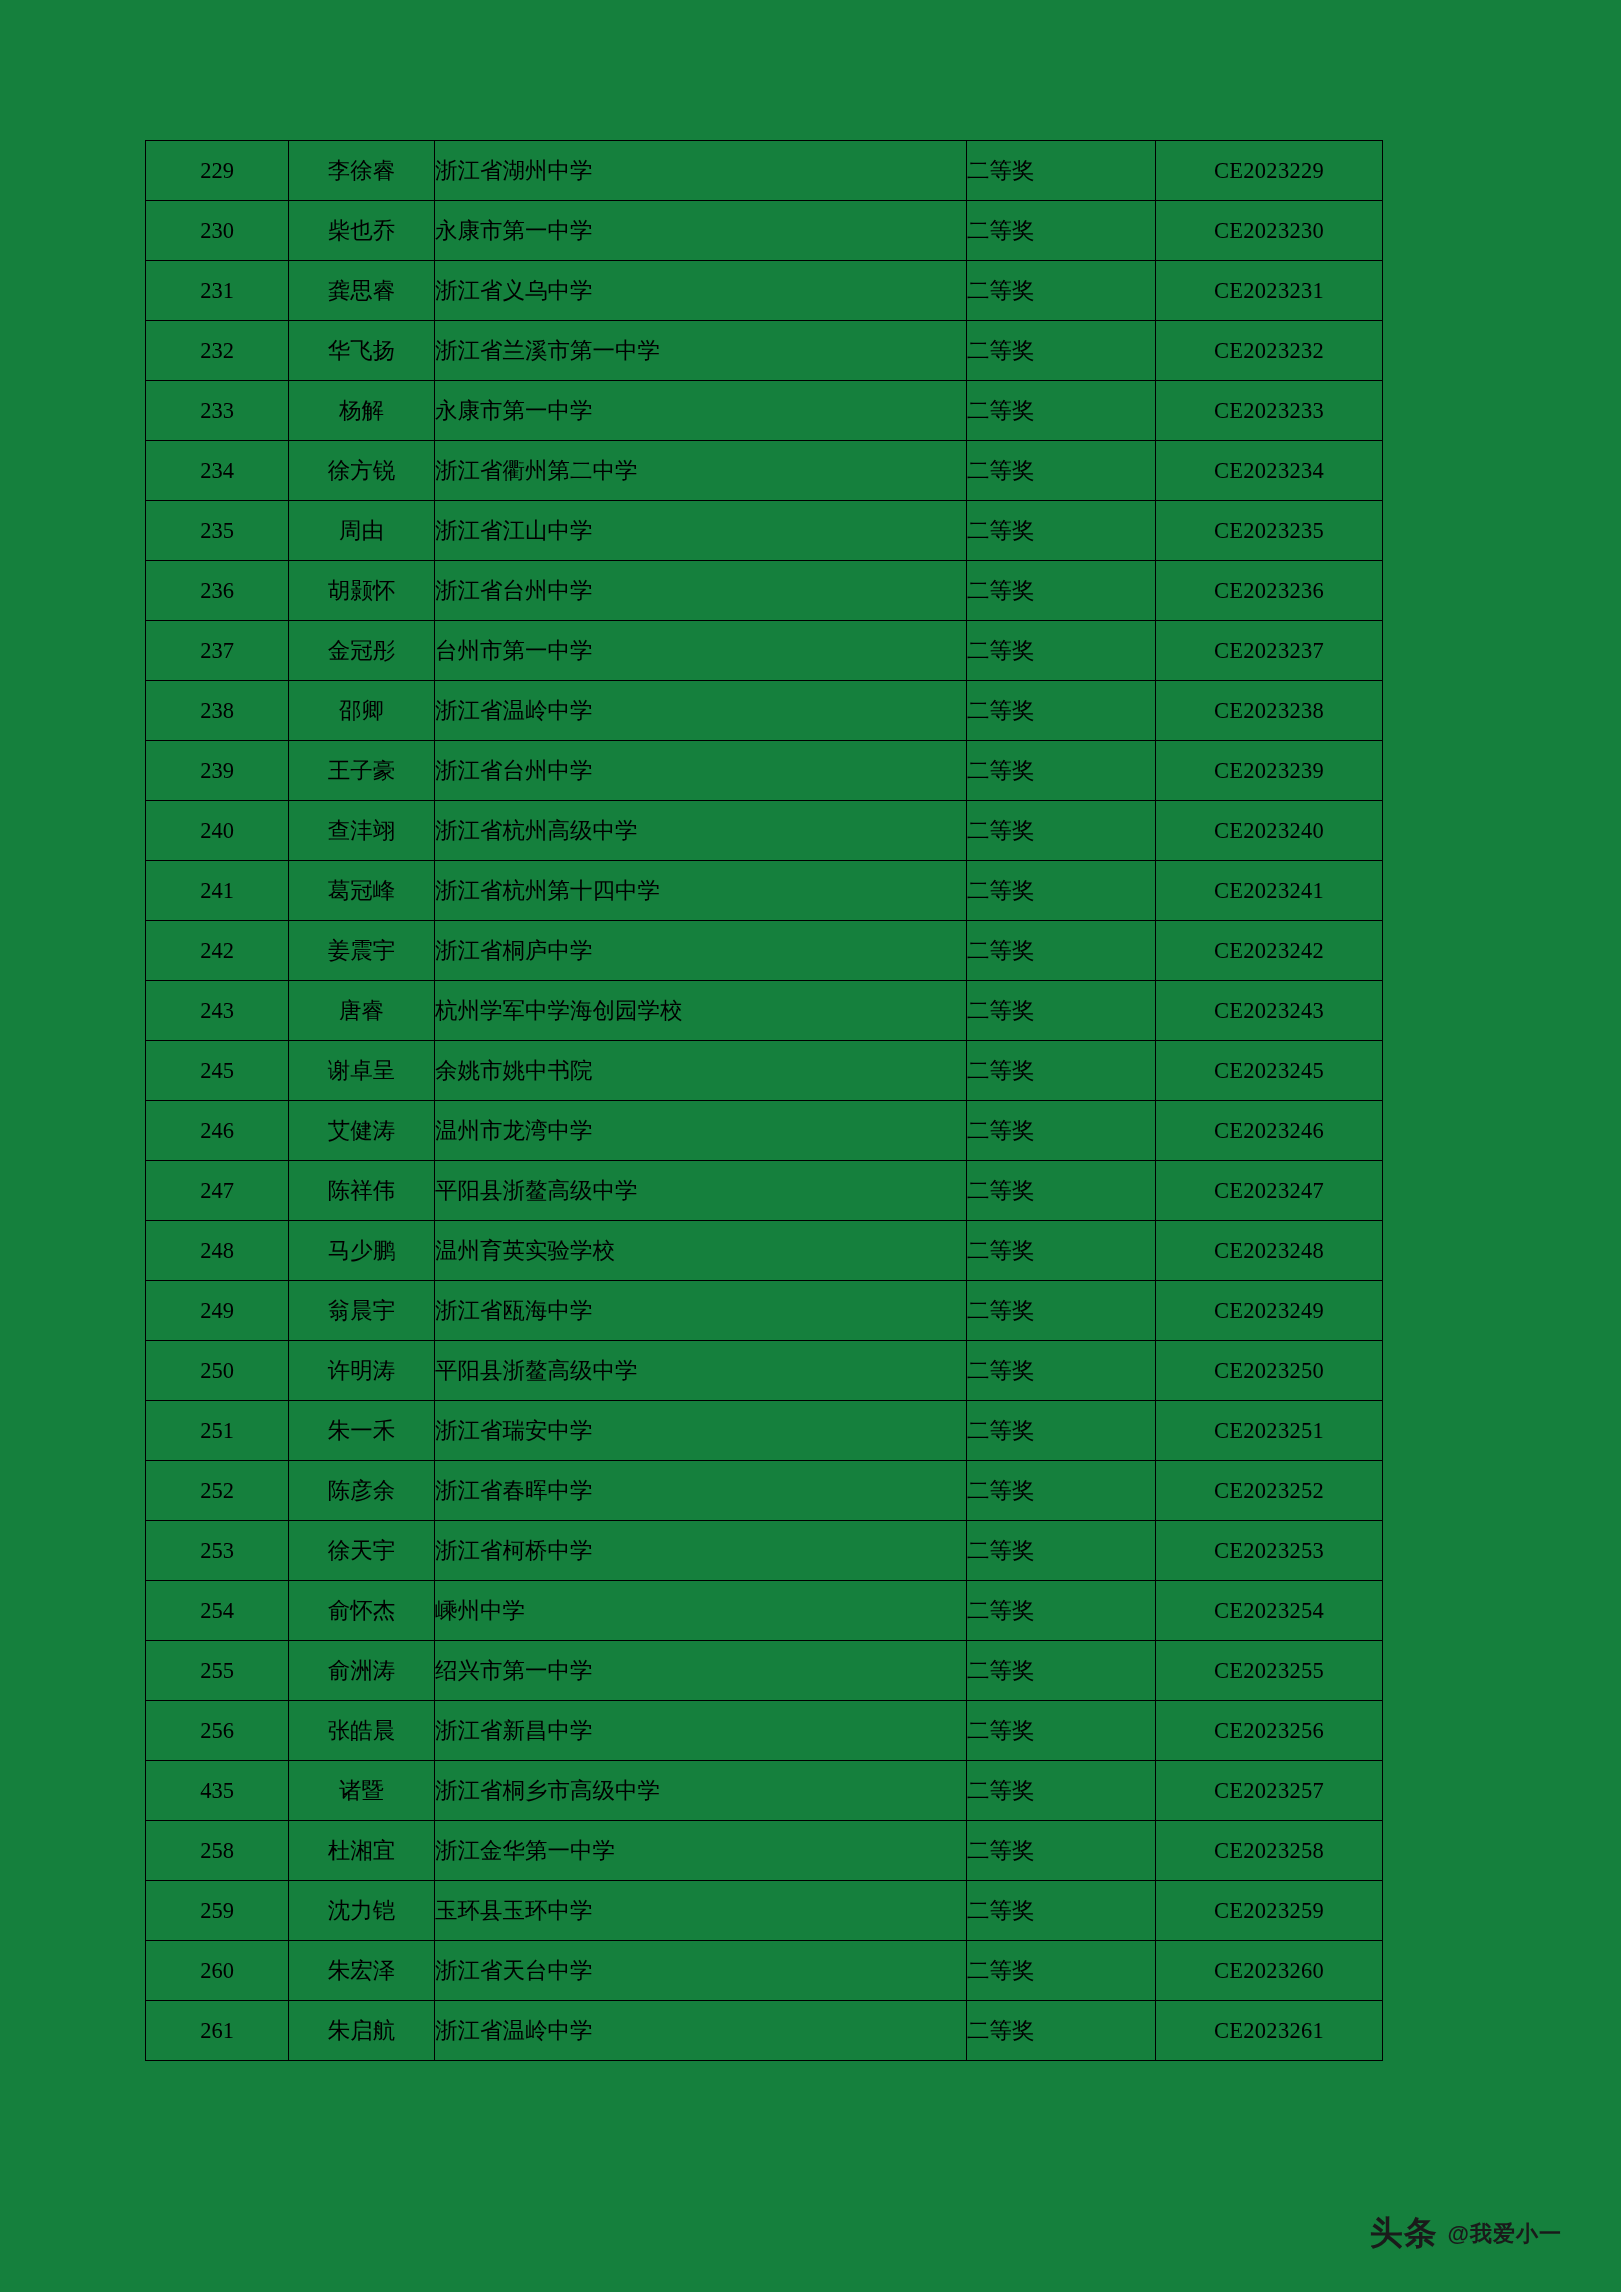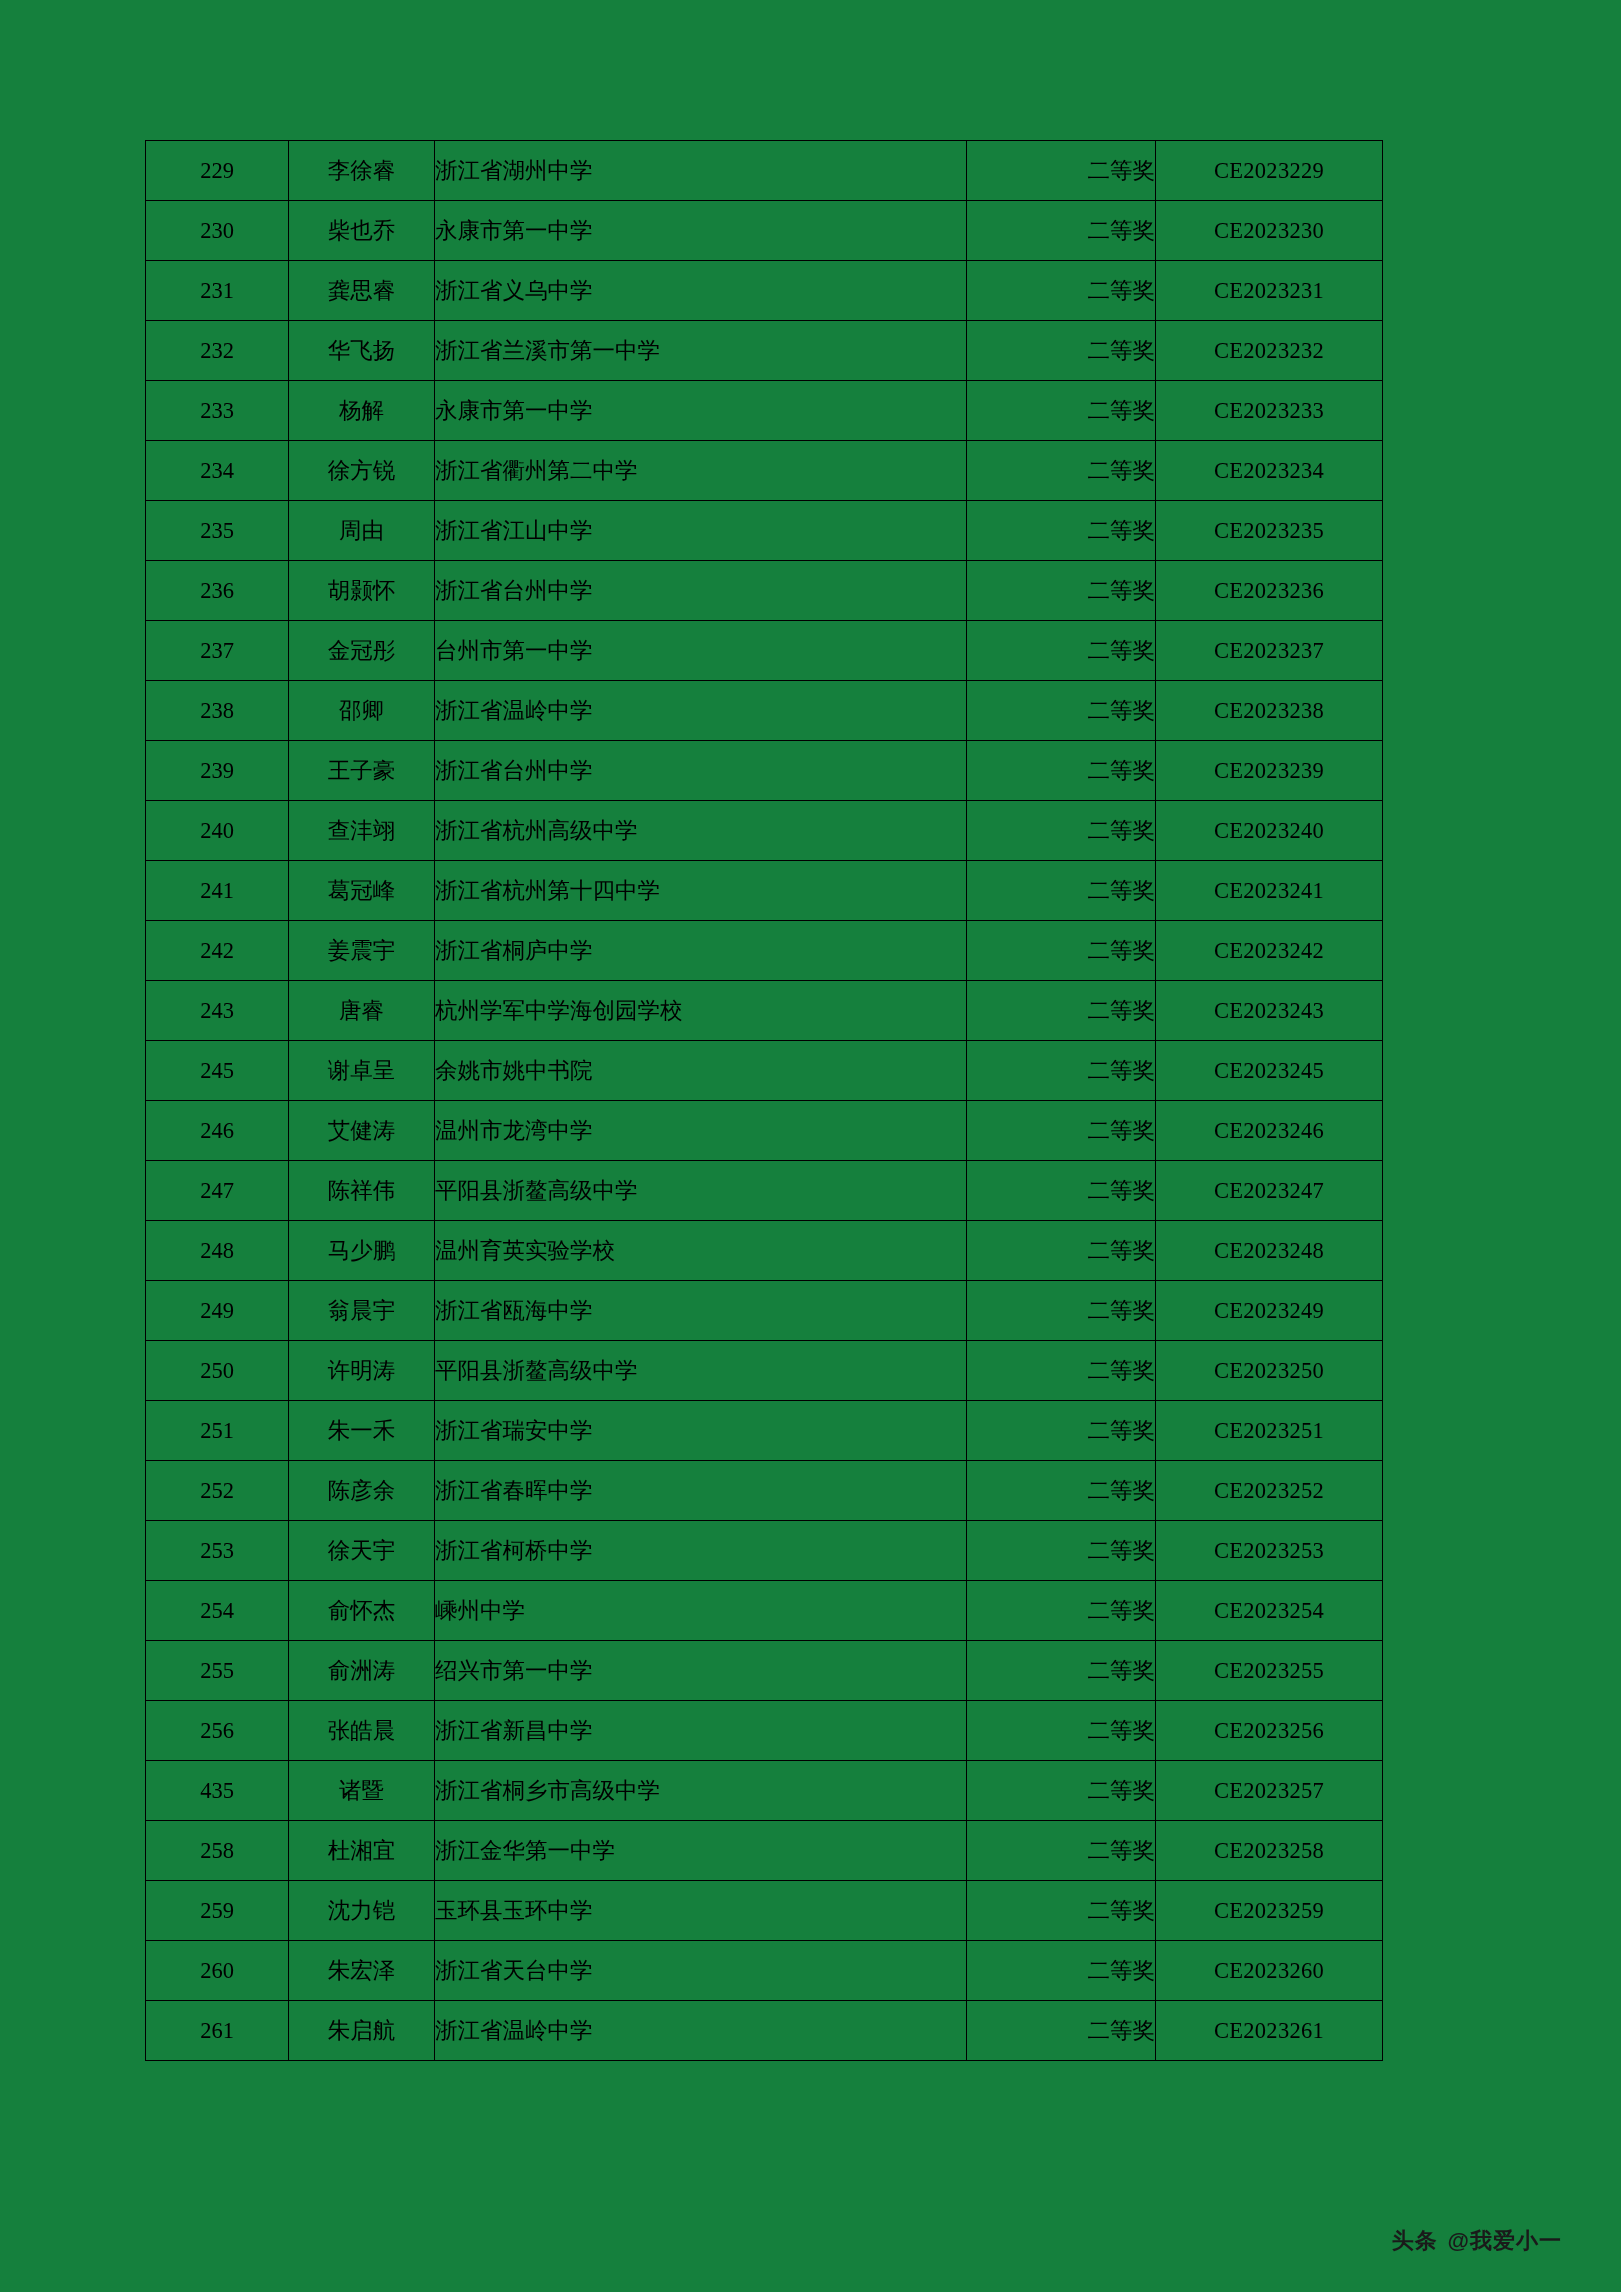--- a/index.html
+++ b/index.html
@@ -50,21 +50,21 @@
     width: 145px;
     text-align: center;
   }
   td.col-school {
     width: 531px;
     text-align: left;
     padding-left: 13.7px;
   }
   td.col-award {
     width: 188px;
-    text-align: right;
+    text-align: left;
     margin-top: 35px;
   }
   td.col-code {
     width: 226px;
     text-align: center;
     letter-spacing: 0.3px;
   }
   .watermark {
     position: absolute;
     right: 59px;
@@ -72,21 +72,21 @@
     display: flex;
     align-items: center;
     gap: 9.8px;
     color: #1a1a1a;
     font-family: "Liberation Sans", sans-serif;
     font-size: 32px;
     font-weight: bold;
     letter-spacing: 1px;
   }
   .watermark .wm-brand {
-    font-size: 22px;
+    font-size: 33px;
   }
   .watermark .wm-handle {
     font-size: 22px;
   }
 </style>
 </head>
 <body>
 
 <div class="page">
   <div class="table-wrap">

